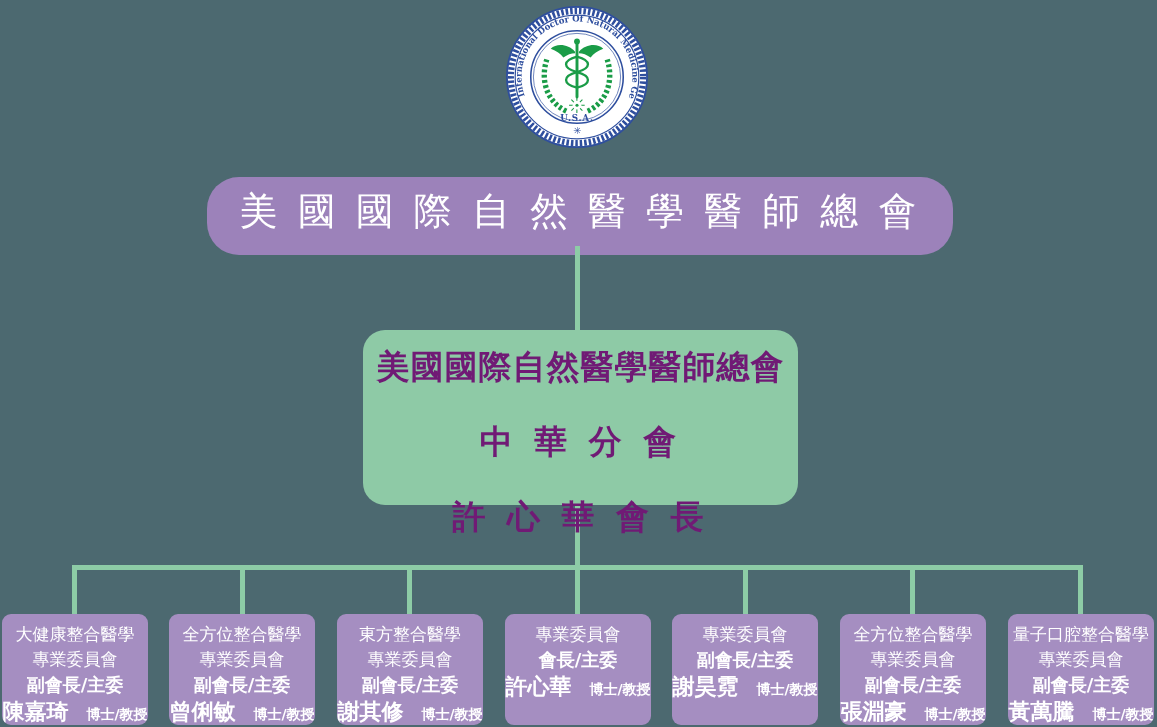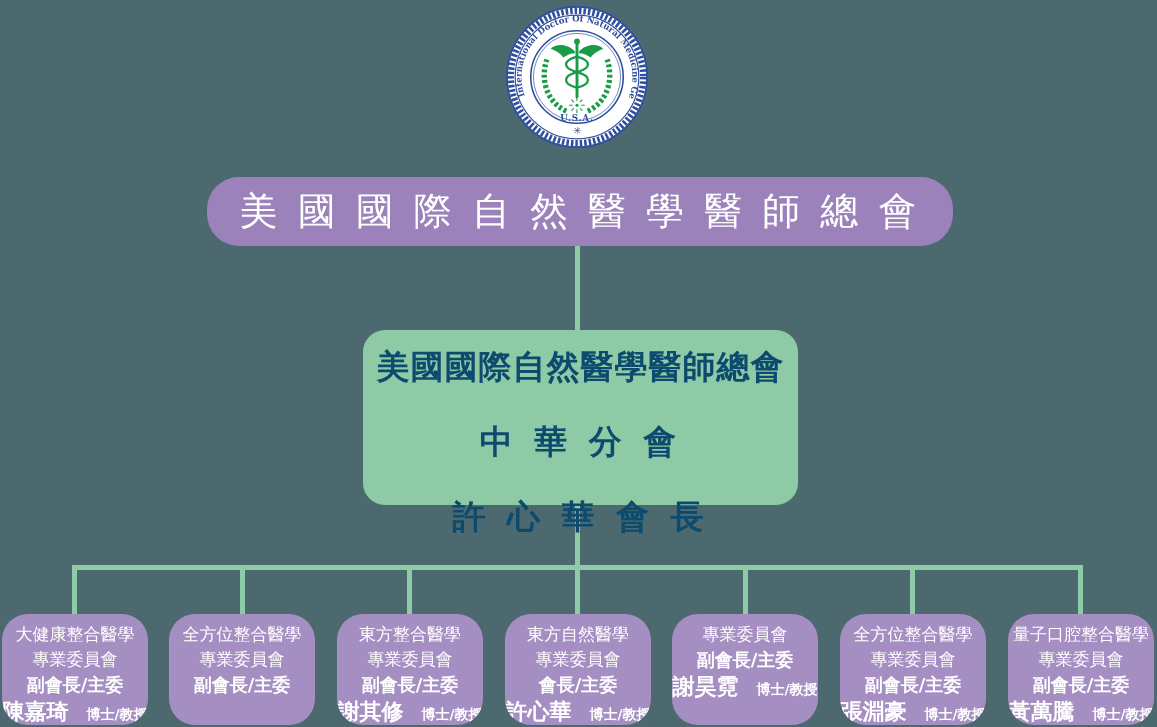--- a/index.html
+++ b/index.html
@@ -20,43 +20,43 @@
     width:146px;height:146px;
   }
   
   .conn{position:absolute;background:#8DCCA6;}
   .stem-top   {left:575px;top:246px;width:5px;height:84px;}
   .stem-mid   {left:575px;top:504px;width:5px;height:62px;}
   .rail       {left:72px;top:565px;width:1011px;height:5px;}
   .drop       {top:565px;width:5px;height:50px;}
   
   .root-box{
-    position:absolute;left:207px;top:177px;width:746px;height:69px;
+    position:absolute;left:207px;top:177px;width:746px;height:78px;
     background:#9C82BA;border-radius:32px;
     color:#fff;text-align:center;
     font-size:38px;font-weight:500;line-height:69px;
     letter-spacing:4px;white-space:nowrap;
   }
   
   .branch-box{
     position:absolute;left:363px;top:330px;width:435px;height:175px;
     background:#8ECAA6;border-radius:22px;
-    color:#0c4a6e;text-align:center;
+    color:#701a75;text-align:center;
     font-weight:600;
     padding-top:0;box-sizing:border-box;
   }
   .branch-box .b-line{
     font-size:33px;line-height:53px;white-space:nowrap;margin-top:22px;
   }
   .branch-box .b-line:first-child{margin-top:10px;letter-spacing:1px;}
   .branch-box .b-line.spaced{letter-spacing:5px;}
   
   .committee{
     position:absolute;top:614px;width:146px;height:111px;
-    background:#A58EC1;border-radius:26px;
+    background:#A58EC1;border-radius:9px;
     color:#fff;text-align:center;
     box-sizing:border-box;padding-top:8px;
     overflow:hidden;
   }
   .c-line1,.c-line2{font-size:17px;line-height:25px;white-space:nowrap;}
   .c-role{font-size:18px;line-height:26px;font-weight:bold;white-space:nowrap;}
   .c-line4{line-height:27px;white-space:nowrap;}
   .c-name{font-size:22px;font-weight:bold;}
   .c-creds{font-size:14px;font-weight:bold;margin-left:18px;}
 </style>
@@ -131,31 +131,31 @@
     <div class="c-line1">大健康整合醫學</div>
     <div class="c-line2">專業委員會</div>
     <div class="c-role">副會長/主委</div>
     <div class="c-line4"><span class="c-name">陳嘉琦</span><span class="c-creds">博士/教授</span></div>
   </div>
 
   <div class="committee" style="left:169px">
     <div class="c-line1">全方位整合醫學</div>
     <div class="c-line2">專業委員會</div>
     <div class="c-role">副會長/主委</div>
+    <div class="c-line4"><span class="c-name">曾俐敏</span><span class="c-creds">博士/教授</span></div>
   </div>
 
   <div class="committee" style="left:337px">
     <div class="c-line1">東方整合醫學</div>
     <div class="c-line2">專業委員會</div>
     <div class="c-role">副會長/主委</div>
     <div class="c-line4"><span class="c-name">謝其修</span><span class="c-creds">博士/教授</span></div>
   </div>
 
   <div class="committee" style="left:505px">
-    <div class="c-line1">東方自然醫學</div>
     <div class="c-line2">專業委員會</div>
     <div class="c-role">會長/主委</div>
     <div class="c-line4"><span class="c-name">許心華</span><span class="c-creds">博士/教授</span></div>
   </div>
 
   <div class="committee" style="left:672px">
     <div class="c-line2">專業委員會</div>
     <div class="c-role">副會長/主委</div>
     <div class="c-line4"><span class="c-name">謝昊霓</span><span class="c-creds">博士/教授</span></div>
   </div>

